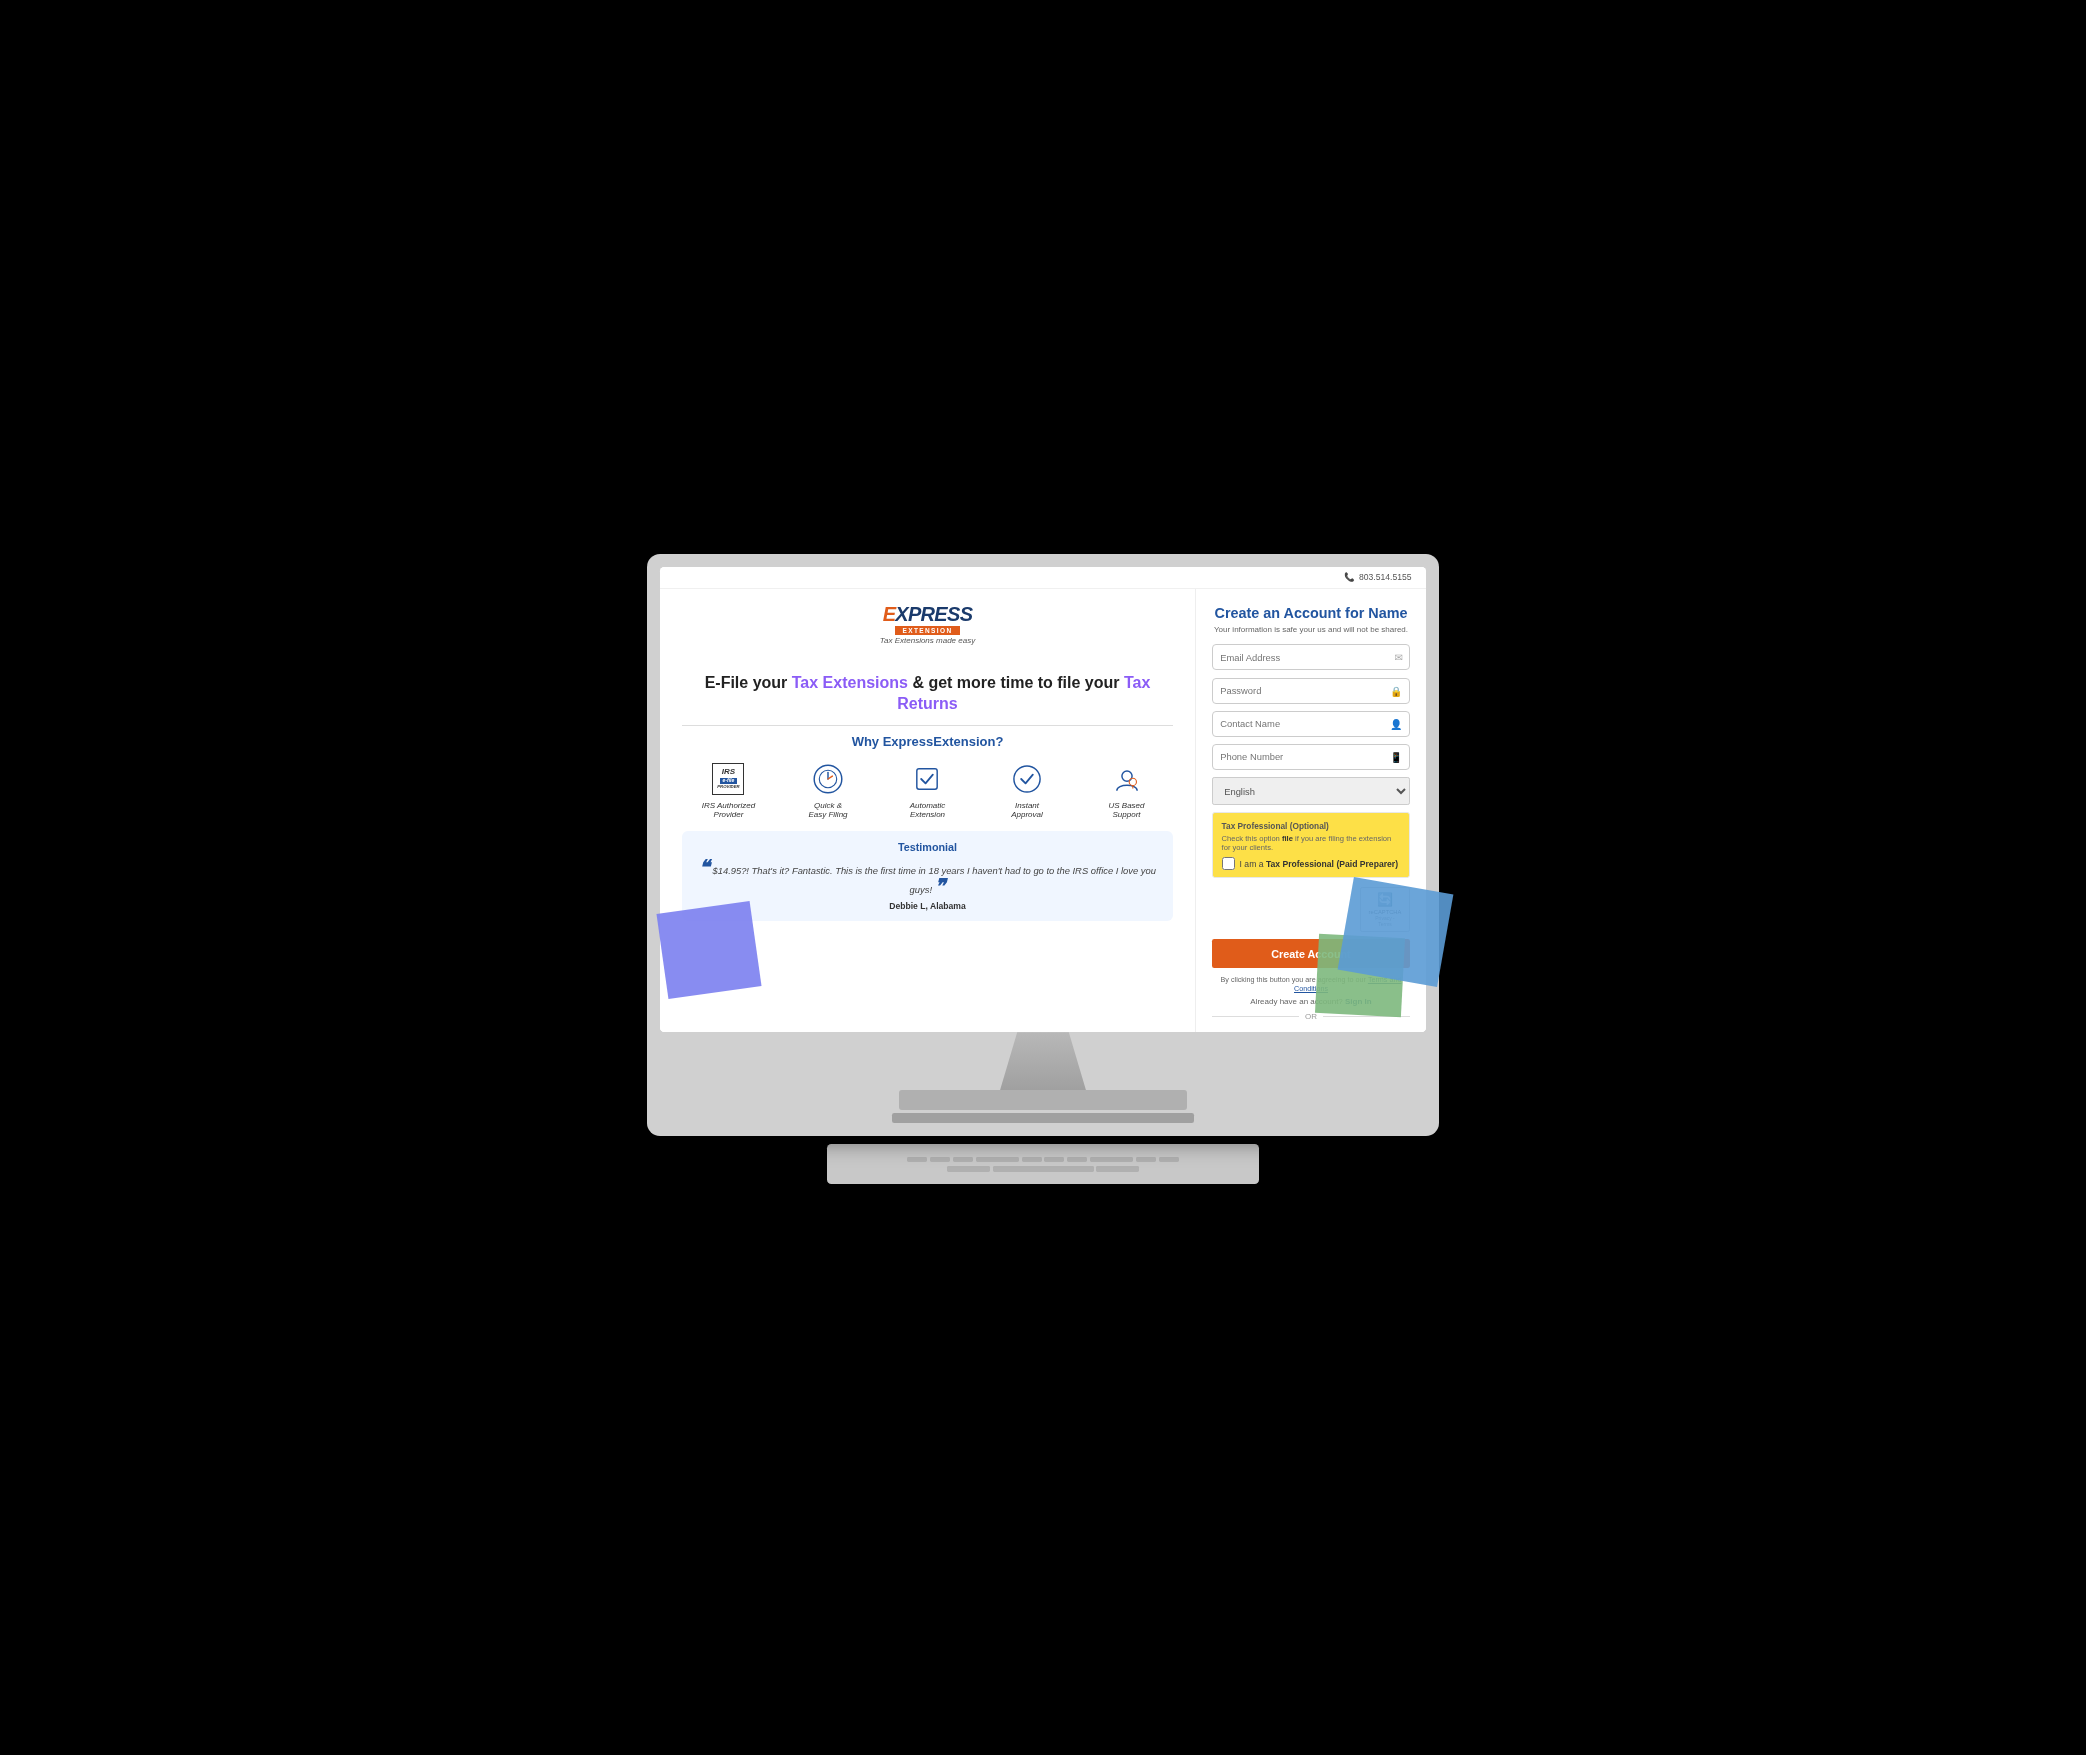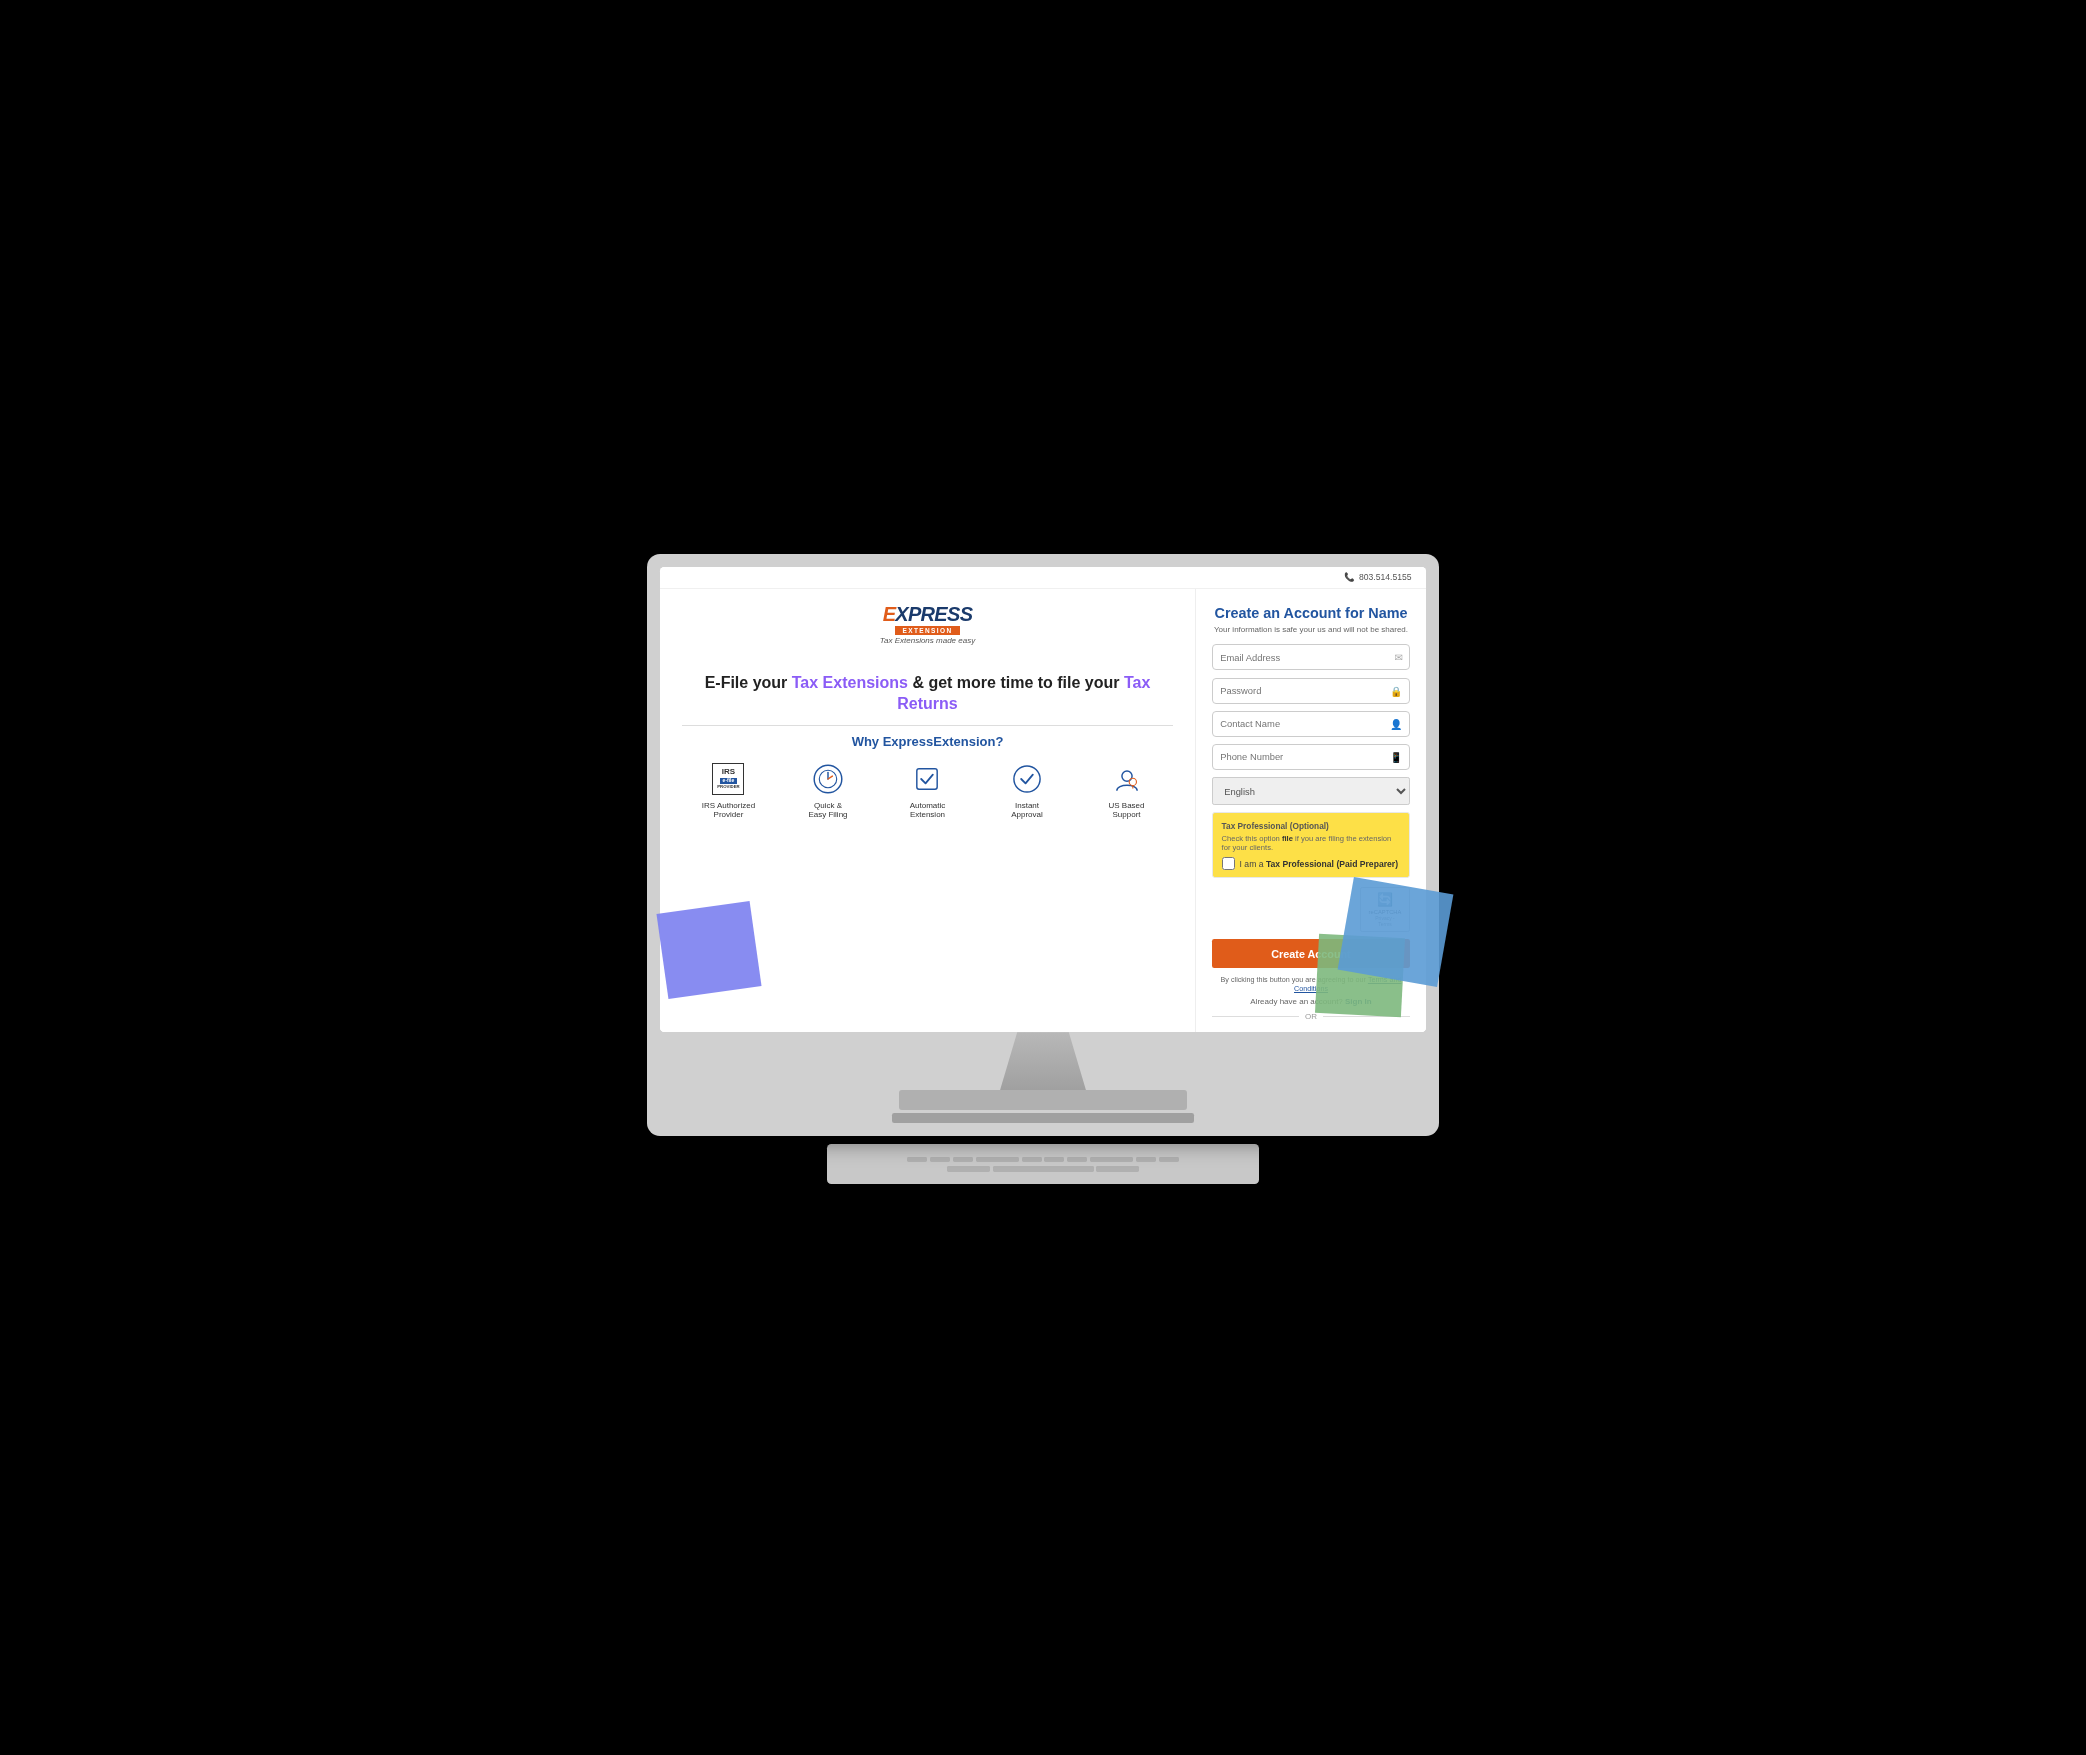--- a/index.html
+++ b/index.html
@@ -184,20 +184,21 @@
       color: #2255a0;
       margin-bottom: 11.5px;
     }
 
     .features-row {
       display: flex;
       justify-content: space-around;
       align-items: flex-start;
       gap: 5.8px;
       margin-bottom: 11.5px;
+      font-style: italic;
     }
     .feature-item {
       text-align: center;
       flex: 1;
       font-size: 8px;
       color: #333;
     }
     .feature-icon {
       width: 36px;
       height: 36px;
@@ -498,20 +499,29 @@
                   <path d="M8 38 C8 28 36 28 36 38" stroke="#2255a0" stroke-width="2" fill="none"></path>
                   <circle cx="30" cy="26" r="5" stroke="#e05c1a" stroke-width="1.5"></circle>
                   <line x1="30" y1="31" x2="30" y2="35" stroke="#e05c1a" stroke-width="1.5"></line>
                 </svg>
               </div>
               <span>US Based<br>Support</span>
             </div>
 
           </div>
 
+          <div class="testimonial-section">
+            <div class="testimonial-title">Testimonial</div>
+            <div class="testimonial-quote">
+              <span class="quote-mark">❝</span>
+              <span>$14.95?! That's it? Fantastic. This is the first time in 18 years I haven't had to go to the IRS office I love you guys!</span>
+              <span class="quote-mark">❞</span>
+            </div>
+            <div class="testimonial-author">Debbie L, Alabama</div>
+          </div>
 
         </div>
 
         <div class="right-panel">
 
           <div class="form-title">Create an Account for Name</div>
           <div class="form-subtitle">Your information is safe your us and will not be shared.</div>
 
           
           <div class="form-field">

